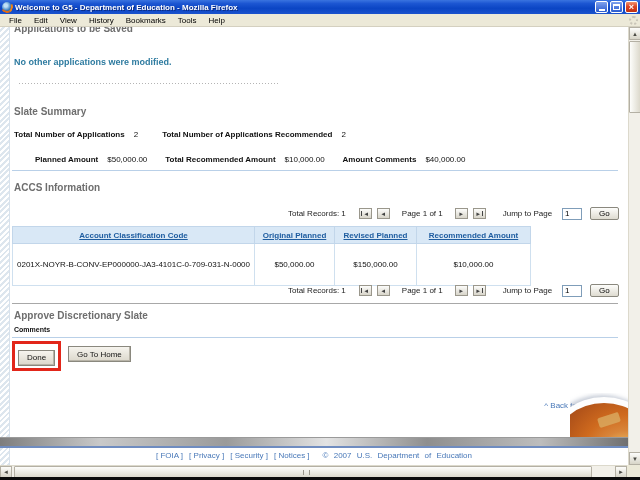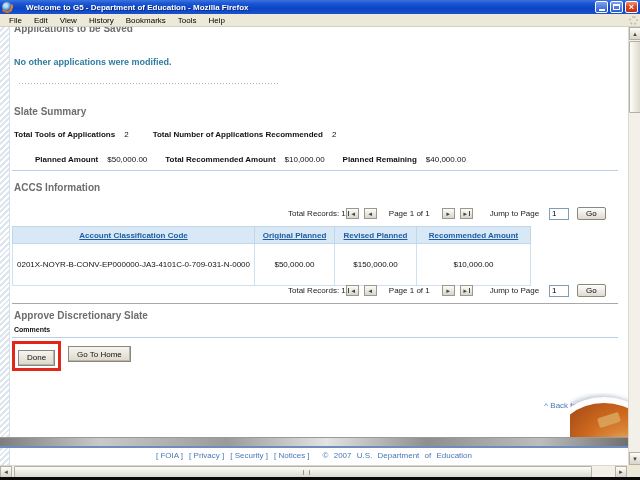--- a/index.html
+++ b/index.html
@@ -6,21 +6,21 @@
   html,body { background:#555; }
   body { font-family: "Liberation Sans", sans-serif; }
   .screen {
     position:relative; width:640px; height:480px; overflow:hidden;
     background:#fff; font-family:"Liberation Sans", sans-serif;
   }
   
   .titlebar {
     position:absolute; top:0; left:0; width:640px; height:14px;
     background:linear-gradient(180deg,#3a74e0 0%,#1c56d2 25%,#0b45c4 60%,#1a52cd 100%);
-    display:flex; align-items:center; gap:14px; padding:0 2px;
+    display:flex; align-items:center; gap:3px; padding:0 2px;
   }
   .ff-icon { width:10px; height:10px; border-radius:50%; flex:0 0 auto;
     background:radial-gradient(circle at 38% 35%, #bfe0f7 0 18%, #3a7fc1 55%, #1a4f8a 85%); position:relative; }
   .ff-icon::after { content:""; position:absolute; inset:-1px; border-radius:50%;
     border:2px solid transparent; border-right-color:#f08214; border-bottom-color:#e86c10; transform:rotate(15deg); }
   .title-text { color:#fff; font-size:8px; font-weight:bold; flex:1 1 auto;
     white-space:nowrap; overflow:hidden; text-shadow:1px 1px 0 #0a2a80; }
   .winbtns { display:flex; gap:2px; flex:0 0 auto; }
   .winbtn { width:13px; height:12px; border-radius:2px; border:1px solid #fff;
     display:flex; align-items:center; justify-content:center; }
@@ -54,21 +54,21 @@
   .totrow2 { top:128px;padding-left:21px; }
   .lbl { font-weight:bold; color:#111; }
   .val { color:#111; }
   .g8 { width:9px; } .g16 { width:18px; } .g24 { width:24px; }
   .hr-blue { position:absolute; left:12px; width:606px; border-top:1px solid #b9d0e8; }
   .hr1 { top:143px; } .hr2 { top:310px; }
   .hr-gray { position:absolute; left:12px; width:606px; border-top:1px solid #a8a8a8; top:276px; }
   
   .pagerow { position:absolute; left:288px; display:flex; align-items:center; font-size:8px; color:#222; height:15px; }
   .pager-top { top:179px; } .pager-bottom { top:256px; }
-  .pr-label { }
+  .pr-label { margin-right:13px; }
   .pgbtn { width:13px; height:11px; border:1px solid #9a978c; background:linear-gradient(#fcfcfa,#d8d5ca);
     font-size:6px; line-height:1; display:flex; align-items:center; justify-content:center; color:#444; }
   .pgbtn + .pgbtn { margin-left:5px; }
   .edge-l::before { content:""; width:1px; height:5px; background:#444; margin-right:1px; }
   .edge-r::after  { content:""; width:1px; height:5px; background:#444; margin-left:1px; }
   .pg-page { margin:0 12px; }
   .pg-jump { margin-left:17px; margin-right:10px; }
   .jump-input { width:20px; height:12px; border:1px solid #7f9db9; font-size:8px; padding:0 2px;
     font-family:"Liberation Sans",sans-serif; margin-right:8px; }
   .go-btn { height:13px; padding:0 8px; border:1px solid #8a887e; border-radius:2px;
@@ -153,39 +153,39 @@
   <div class="viewport">
     <div class="stripes"></div>
 
     <div class="cut-heading">Applications to be Saved</div>
     <div class="notice">No other applications were modified.</div>
     <div class="dotted"></div>
 
     <div class="h-gray slate-heading">Slate Summary</div>
 
     <div class="totrow totrow1">
-      <span class="lbl">Total Tools of Applications</span>
+      <span class="lbl">Total Number of Applications</span>
         <span class="g8"></span>
       <span class="val">2</span>
         <span class="g24"></span>
       <span class="lbl">Total Number of Applications Recommended</span>
         <span class="g8"></span>
       <span class="val">2</span>
     </div>
 
     <div class="totrow totrow2">
       <span class="lbl">Planned Amount</span>
         <span class="g8"></span>
       <span class="val">$50,000.00</span>
         <span class="g16"></span>
       <span class="lbl">Total Recommended Amount</span>
         <span class="g8"></span>
       <span class="val">$10,000.00</span>
         <span class="g16"></span>
-      <span class="lbl">Planned Remaining</span>
+      <span class="lbl">Amount Comments</span>
         <span class="g8"></span>
       <span class="val">$40,000.00</span>
     </div>
 
     <div class="hr-blue hr1"></div>
     <div class="h-gray accs-heading">ACCS Information</div>
 
     <div class="pagerow pager-top">
       <span class="pr-label">Total Records: 1</span>
       <span class="pgbtn edge-l">

